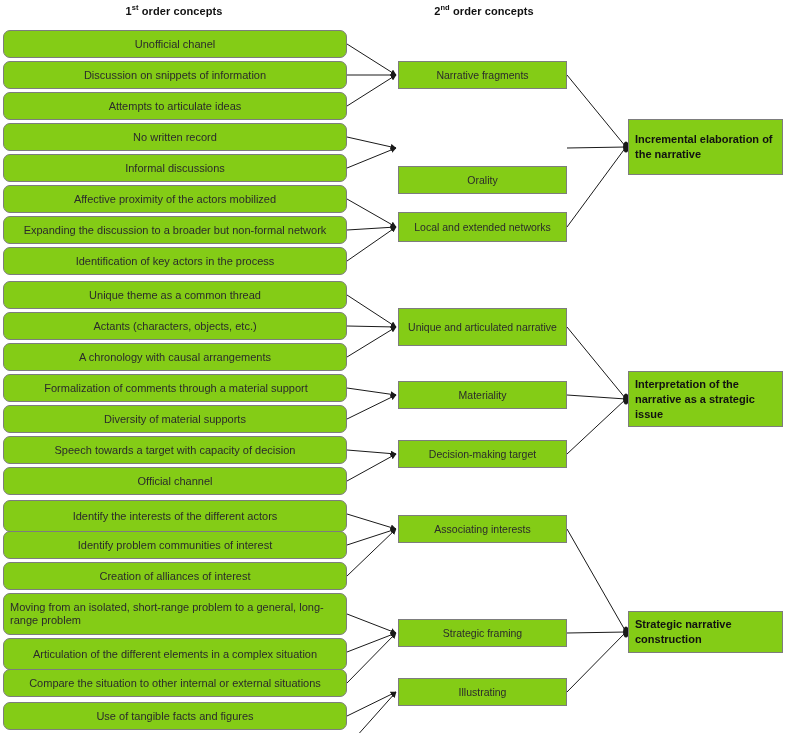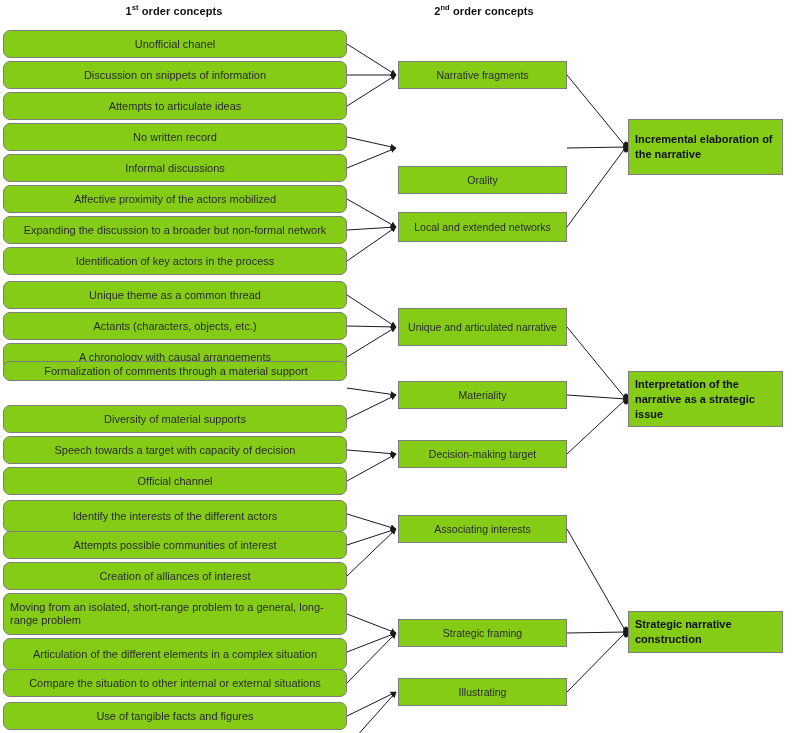--- a/index.html
+++ b/index.html
@@ -143,26 +143,26 @@
       <div class="box box-1st" style="top: 61px; height: 28px;">Discussion on snippets of information</div>
       <div class="box box-1st" style="top: 92px; height: 28px;">Attempts to articulate ideas</div>
       <div class="box box-1st" style="top: 123px; height: 28px;">No written record</div>
       <div class="box box-1st" style="top: 154px; height: 28px;">Informal discussions</div>
       <div class="box box-1st" style="top: 185px; height: 28px;">Affective proximity of the actors mobilized</div>
       <div class="box box-1st" style="top: 216px; height: 28px;">Expanding the discussion to a broader but non-formal network</div>
       <div class="box box-1st" style="top: 247px; height: 28px;">Identification of key actors in the process</div>
       <div class="box box-1st" style="top: 281px; height: 28px;">Unique theme as a common thread</div>
       <div class="box box-1st" style="top: 312px; height: 28px;">Actants (characters, objects, etc.)</div>
       <div class="box box-1st" style="top: 343px; height: 28px;">A chronology with causal arrangements</div>
-      <div class="box box-1st" style="top: 361px; height: 20px; padding-left: 8px;">Formalization of comments through a material support</div>
+      <div class="box box-1st" style="top: 374px; height: 28px; padding-left: 8px;">Formalization of comments through a material support</div>
       <div class="box box-1st" style="top: 405px; height: 28px;">Diversity of material supports</div>
       <div class="box box-1st" style="top: 436px; height: 28px;">Speech towards a target with capacity of decision</div>
       <div class="box box-1st" style="top: 467px; height: 28px;">Official channel</div>
       <div class="box box-1st" style="top: 500px; height: 32px;">Identify the interests of the different actors</div>
-      <div class="box box-1st" style="top: 531px; height: 28px;">Attempts possible communities of interest</div>
+      <div class="box box-1st" style="top: 531px; height: 28px;">Identify problem communities of interest</div>
       <div class="box box-1st" style="top: 562px; height: 28px;">Creation of alliances of interest</div>
       <div class="box box-1st" style="top: 593px; height: 42px;">Moving from an isolated, short-range problem to a general, long-range problem</div>
       <div class="box box-1st" style="top: 638px; height: 32px;">Articulation of the different elements in a complex situation</div>
       <div class="box box-1st" style="top: 669px; height: 28px;">Compare the situation to other internal or external situations</div>
       <div class="box box-1st" style="top: 702px; height: 28px;">Use of tangible facts and figures</div>
     </div>
   <div id="second-order-column">
       <div class="box box-2nd" style="top: 61px; height: 28px;">Narrative fragments</div>
       <div class="box box-2nd" style="top: 134px; height: 28px; margin-top: 32px;">Orality</div>
       <div class="box box-2nd" style="top: 212px; height: 30px;">Local and extended networks</div>

